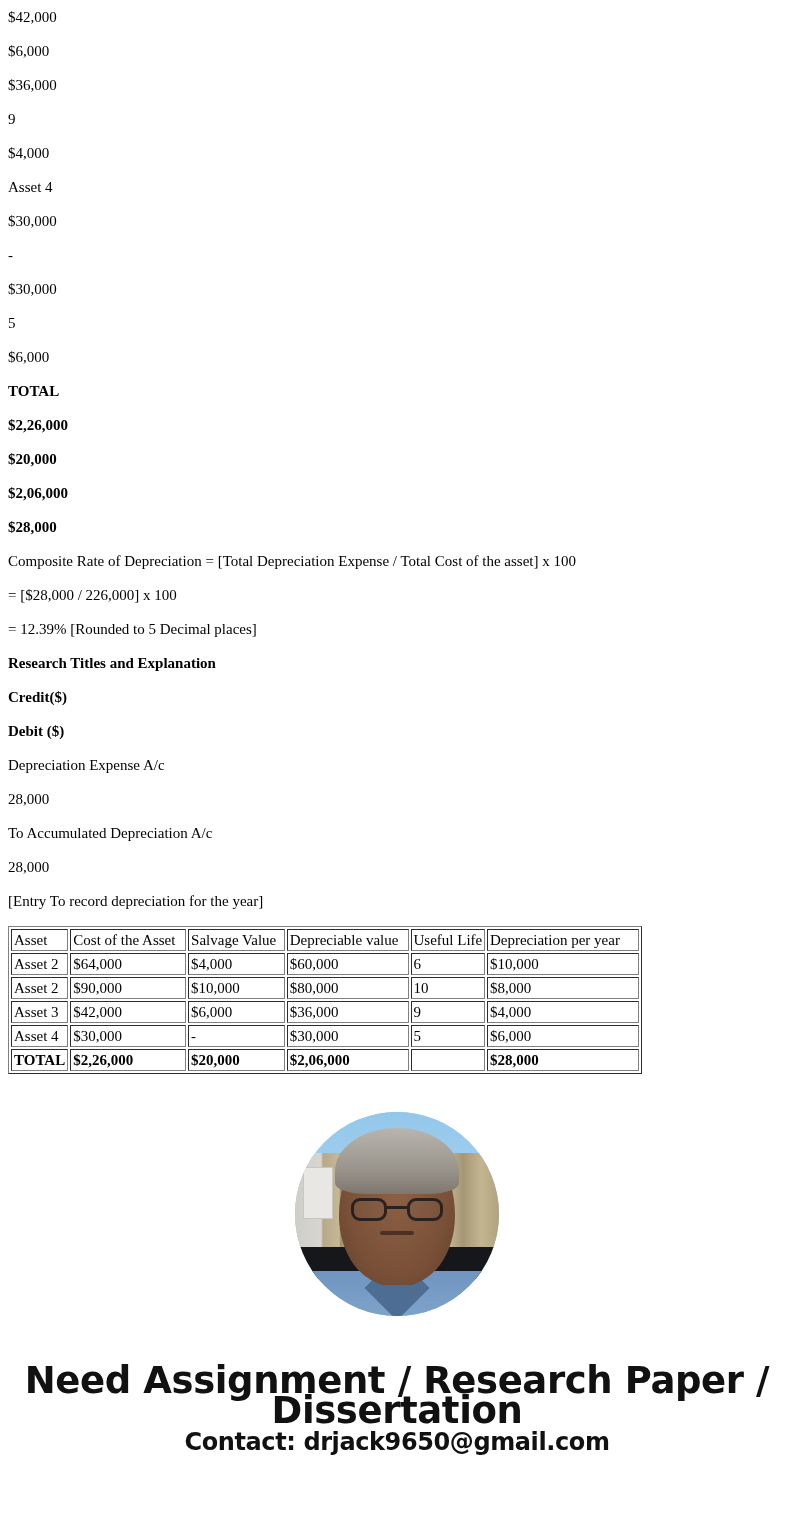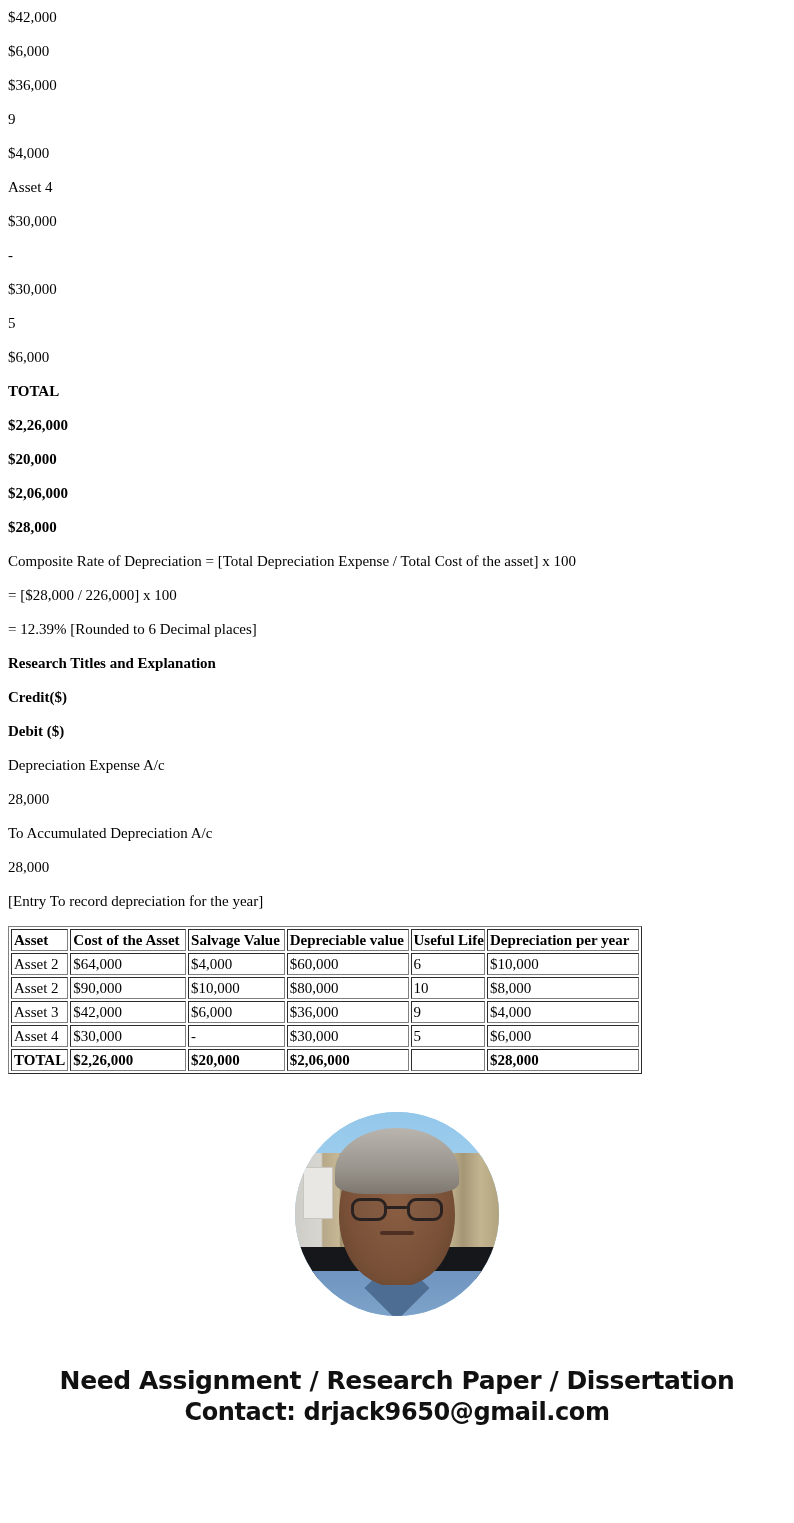--- a/index.html
+++ b/index.html
@@ -51,21 +51,21 @@
   table.data td, table.data th {
     border: 1px inset #808080;
     padding: 1px 2px;
     text-align: left;
     vertical-align: top;
     font-weight: normal;
     overflow: hidden;
     white-space: nowrap;
   }
   table.data thead th {
-    font-weight: bold;
+    font-weight: normal;
     margin-top: 44px;
   }
   table.data tr.total td {
     font-weight: bold;
   }
   col.c0 { width: 57px; }
   col.c1 { width: 115px; }
   col.c2 { width: 96px; }
   col.c3 { width: 121px; }
   col.c4 { width: 74px; }
@@ -213,21 +213,21 @@
   
   .footer {
     margin-top: 46px;
     text-align: center;
     font-family: "DejaVu Sans", "Liberation Sans", sans-serif;
     font-weight: bold;
     color: #111111;
     letter-spacing: -0.4px;
   }
   .footer .f-line {
-    font-size: 25px;
+    font-size: 37px;
     line-height: 30px;
   }
   .footer .f-contact {
     font-size: 24px;
     line-height: 30px;
     margin-top: 1px;
   }
 </style>
 </head>
 <body>
@@ -245,21 +245,21 @@
       <p class="line">$30,000</p>
       <p class="line">5</p>
       <p class="line">$6,000</p>
       <p class="line bold">TOTAL</p>
       <p class="line bold">$2,26,000</p>
       <p class="line bold">$20,000</p>
       <p class="line bold">$2,06,000</p>
       <p class="line bold">$28,000</p>
       <p class="line">Composite Rate of Depreciation = [Total Depreciation Expense / Total Cost of the asset] x 100</p>
       <p class="line">= [$28,000 / 226,000] x 100</p>
-      <p class="line">= 12.39% [Rounded to 6 Decimal places]</p>
+      <p class="line">= 12.39% [Rounded to 5 Decimal places]</p>
       <p class="line bold">Research Titles and Explanation</p>
       <p class="line bold">Credit($)</p>
       <p class="line bold">Debit ($)</p>
       <p class="line">Depreciation Expense A/c</p>
       <p class="line">28,000</p>
       <p class="line">To Accumulated Depreciation A/c</p>
       <p class="line">28,000</p>
       <p class="line">[Entry To record depreciation for the year]</p>
     </div>
 </div>

